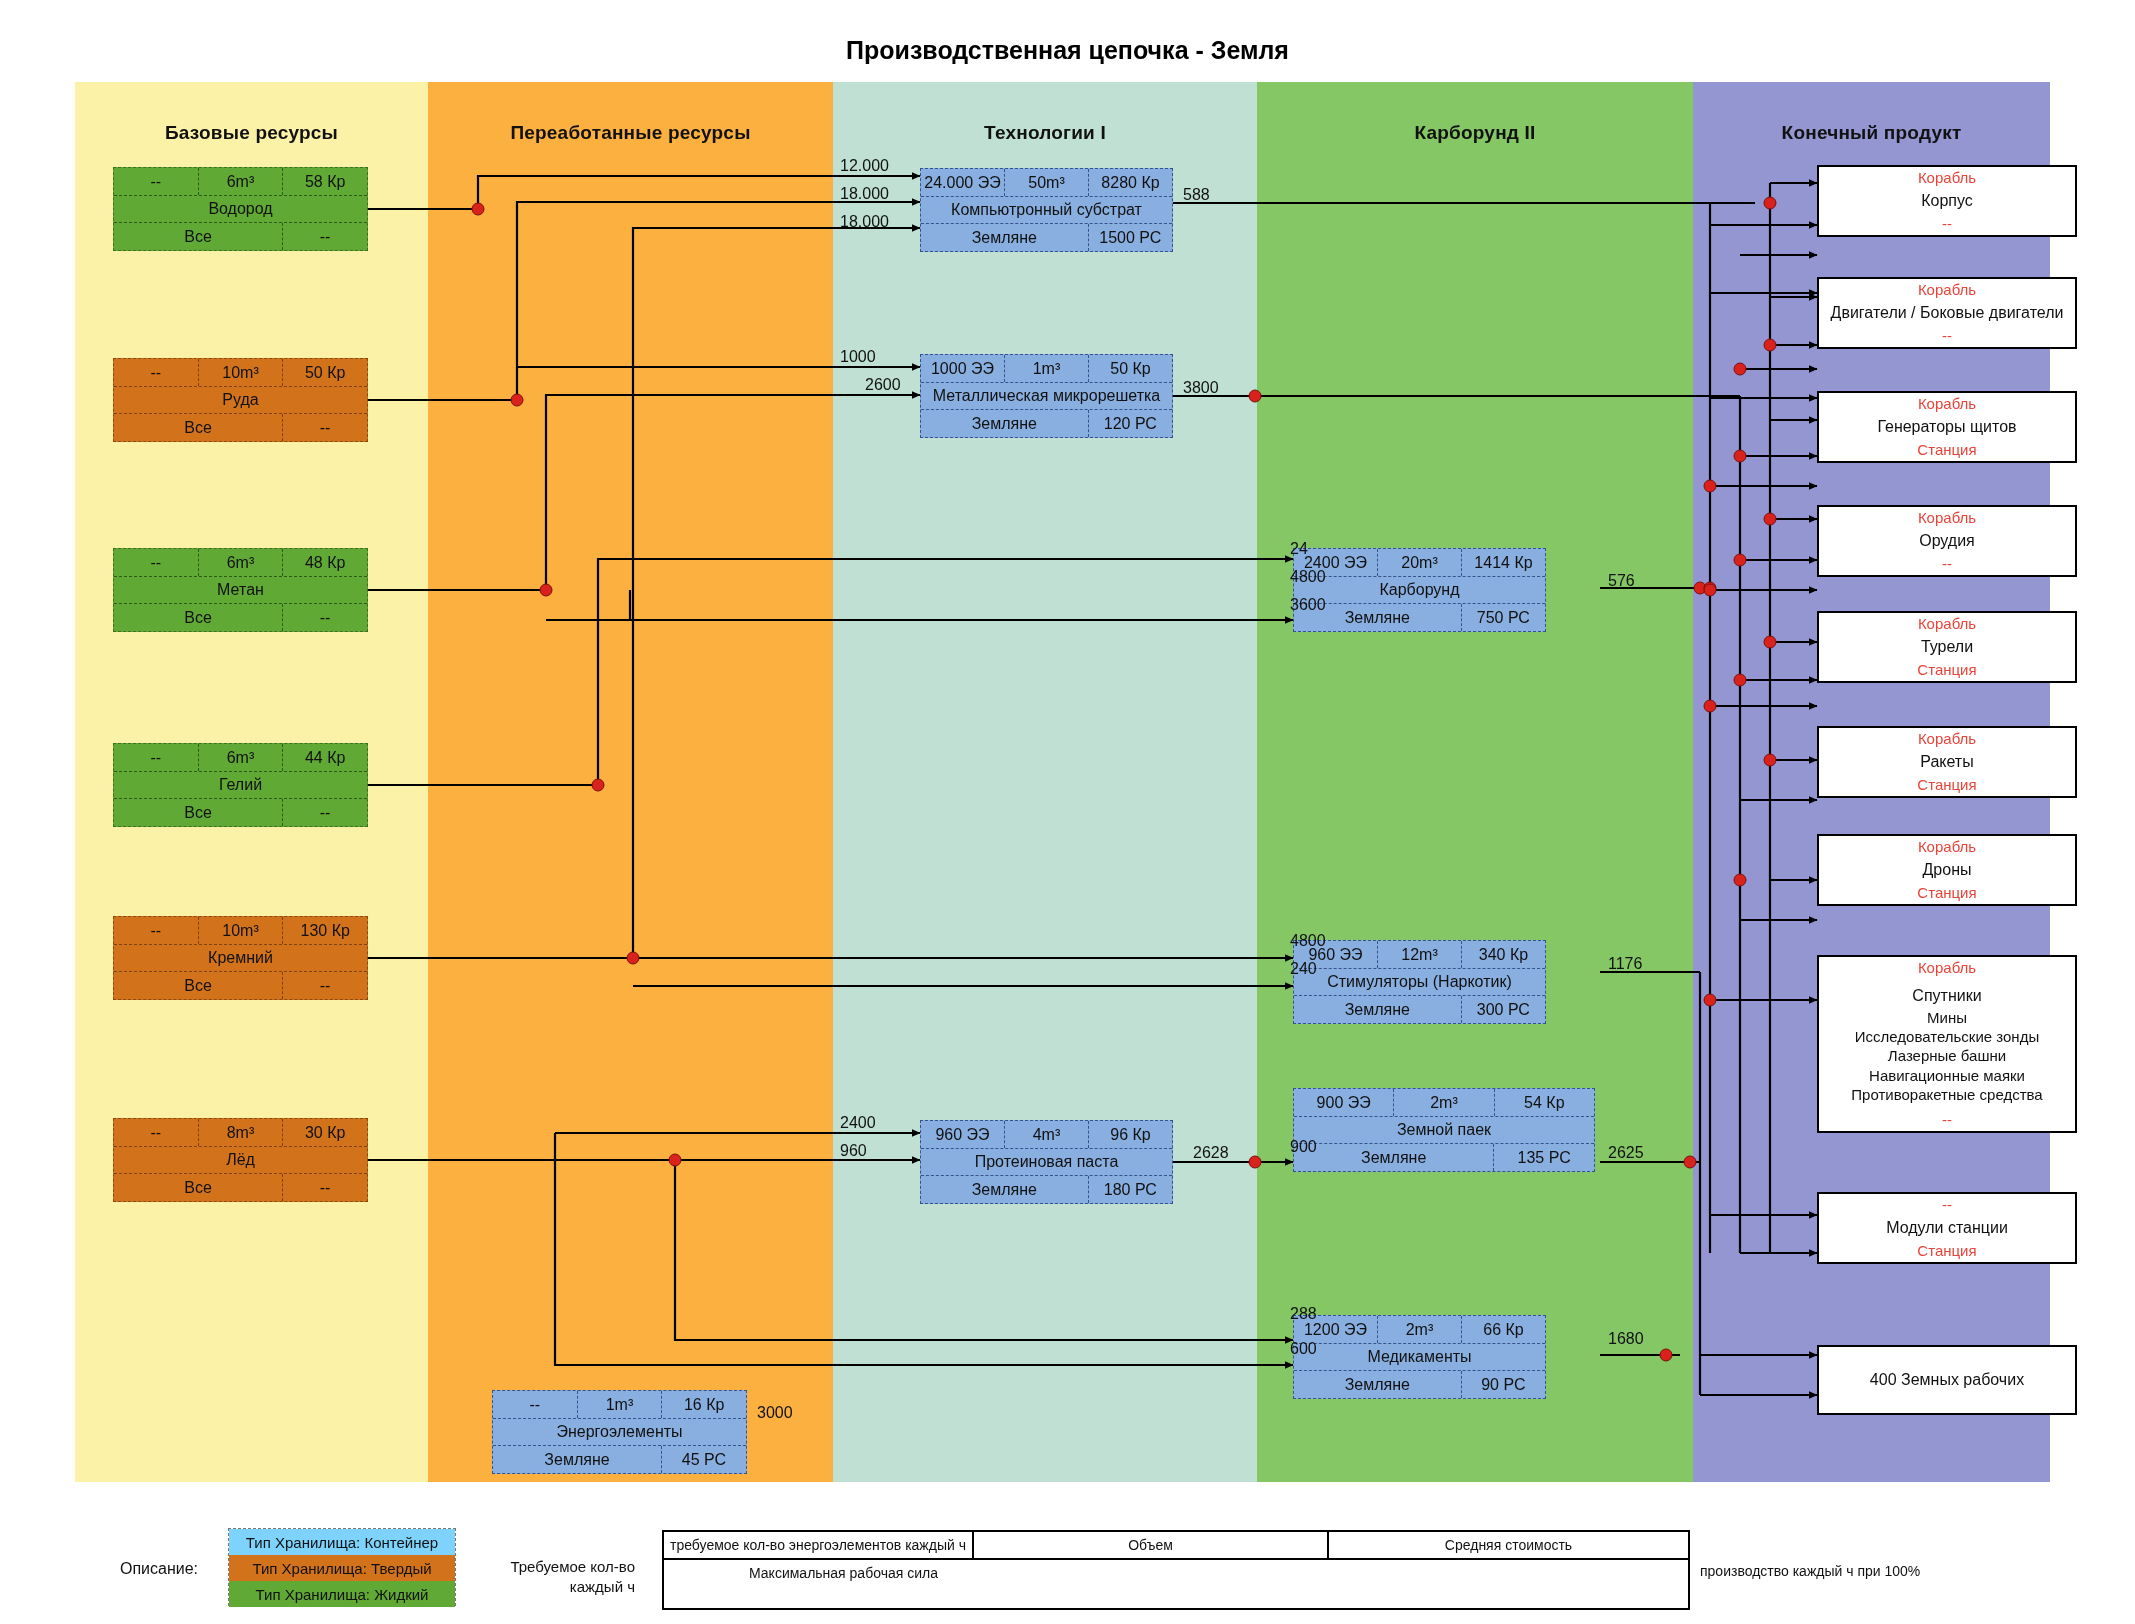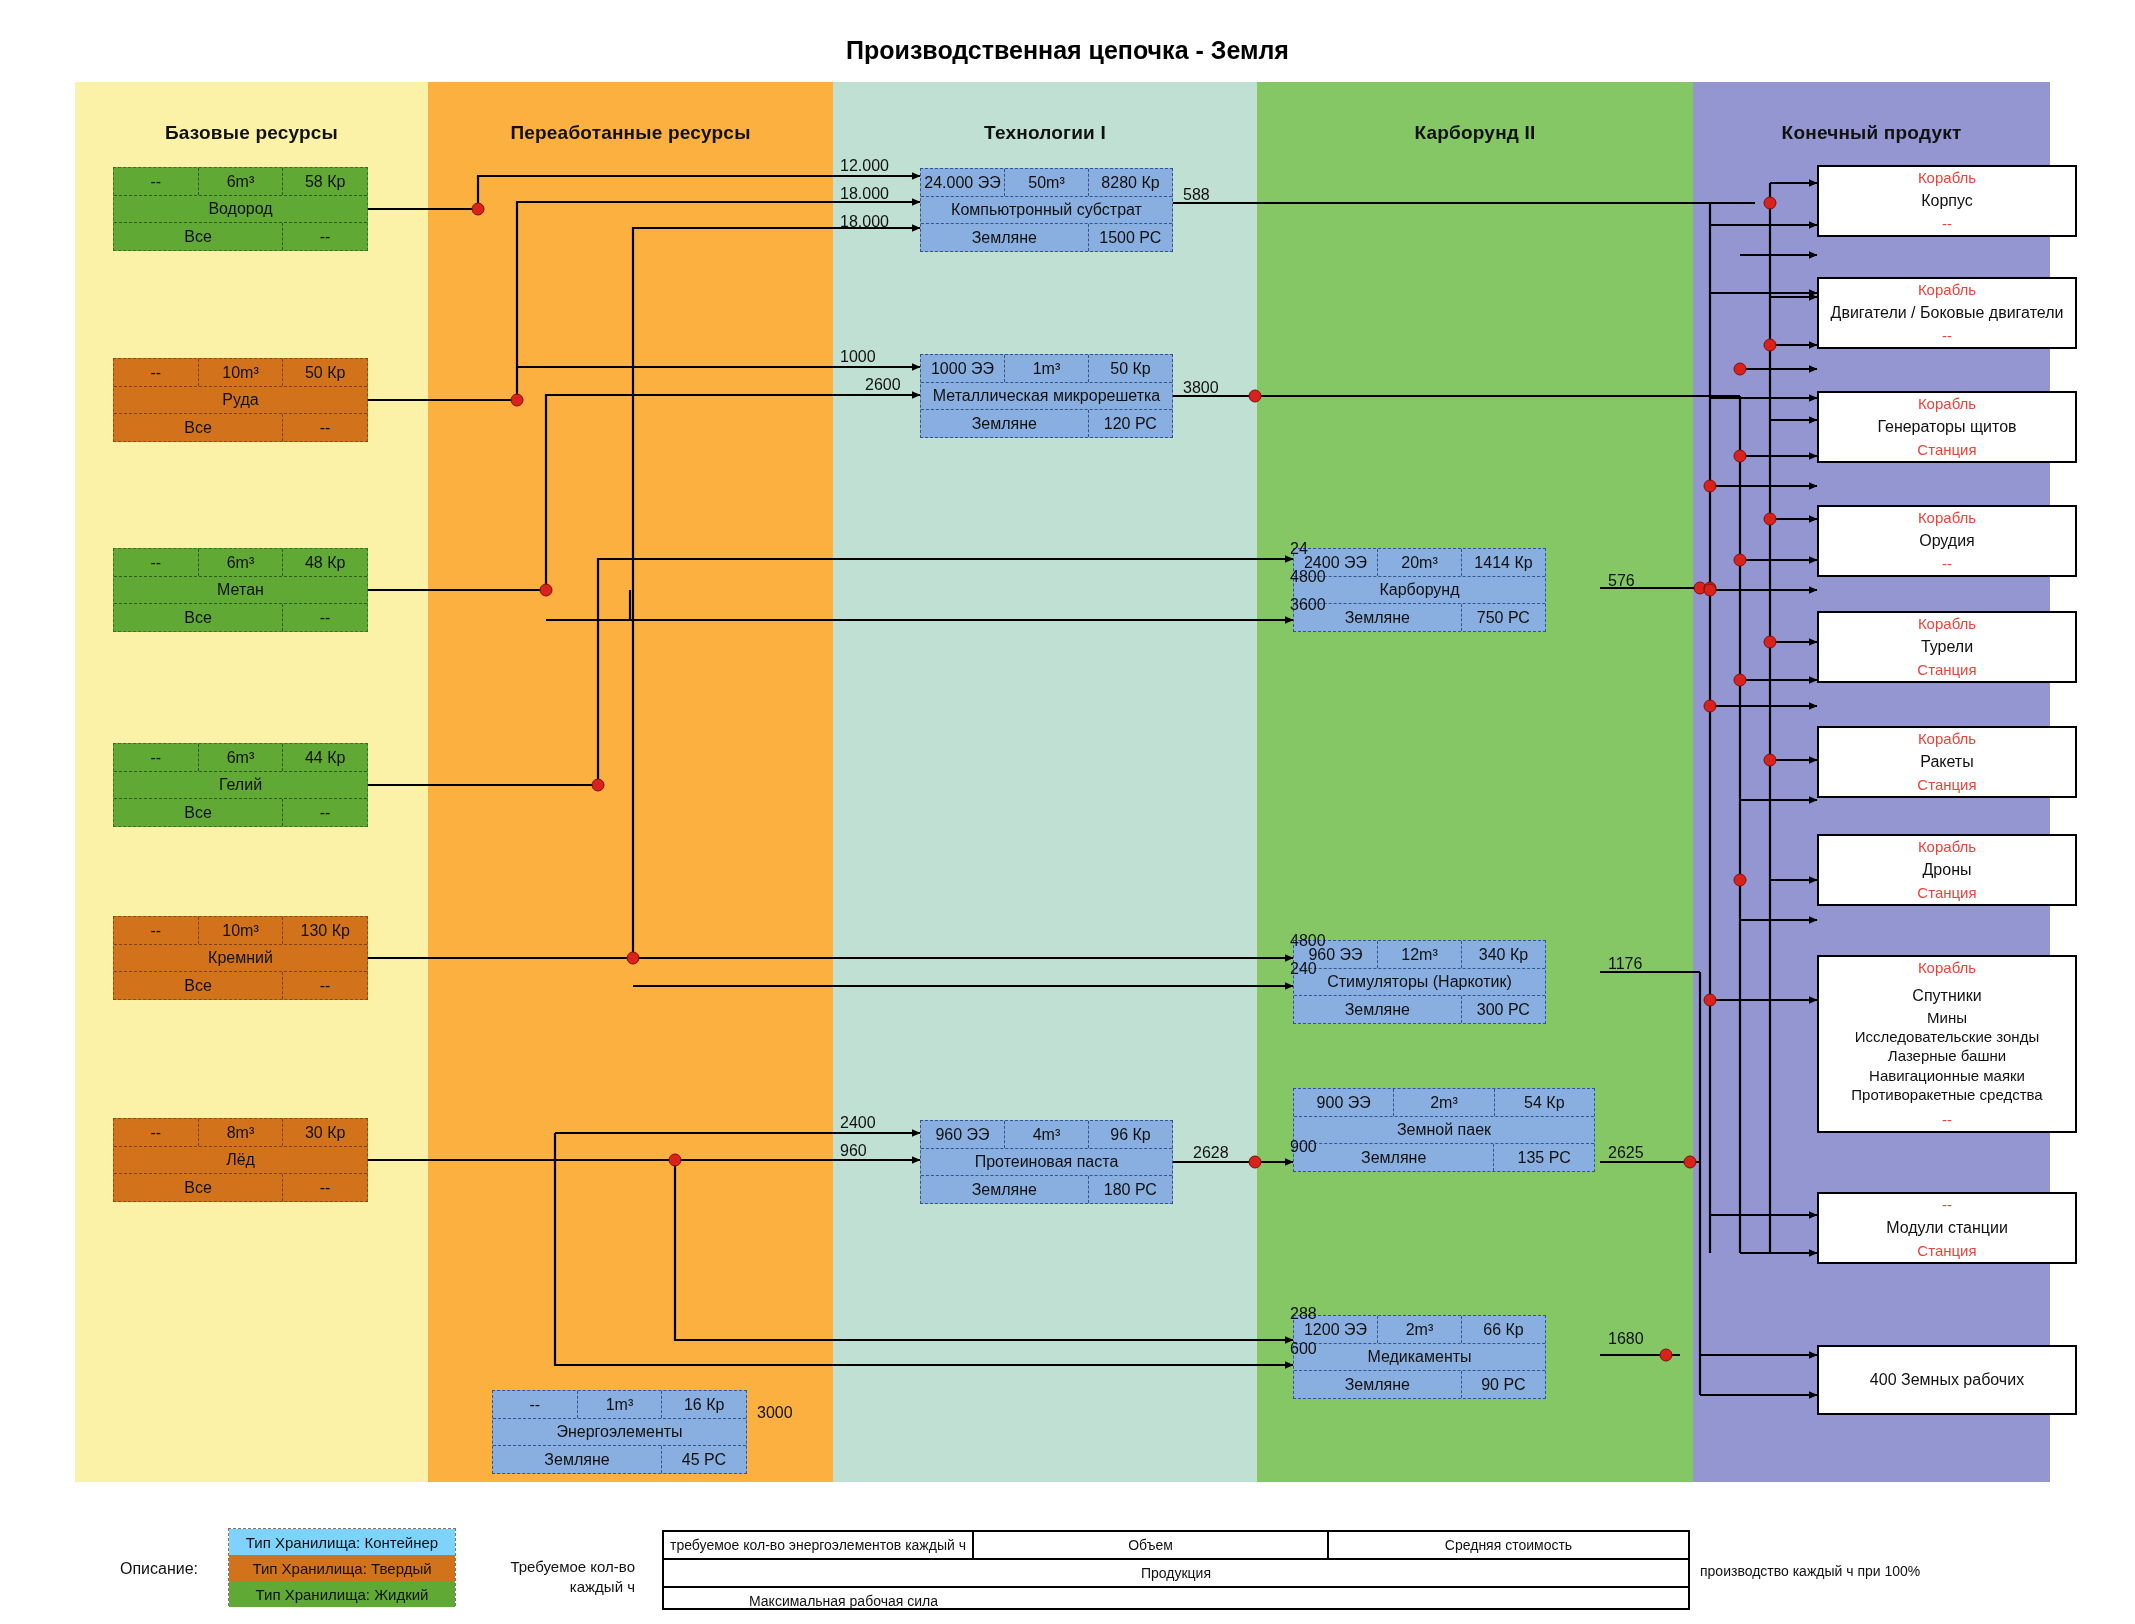--- a/index.html
+++ b/index.html
@@ -526,22 +526,19 @@
     <div>каждый ч</div>
   </div>
 
   <div class="lg-tbl" style="left:662px;top:1530px;width:1028px;height:80px;">
     <div class="lg-tr">
       <div class="lg-td" style="width:310px;">требуемое кол-во энергоэлементов каждый ч</div>
       <div class="lg-td" style="width:355px;">Объем</div>
       <div class="lg-td" style="width:359px;">Средняя стоимость</div>
     </div>
     <div class="lg-tr">
-      <div class="lg-td" style="width:1024px;">Продукция</div>
-    </div>
-    <div class="lg-tr">
       <div class="lg-td" style="width:359px;">Максимальная рабочая сила</div>
     </div>
   </div>
 
   <div class="lg-note" style="left:1700px;top:1563px;">производство каждый ч при 100%</div>
 
 </div>
 
 </body></html>

